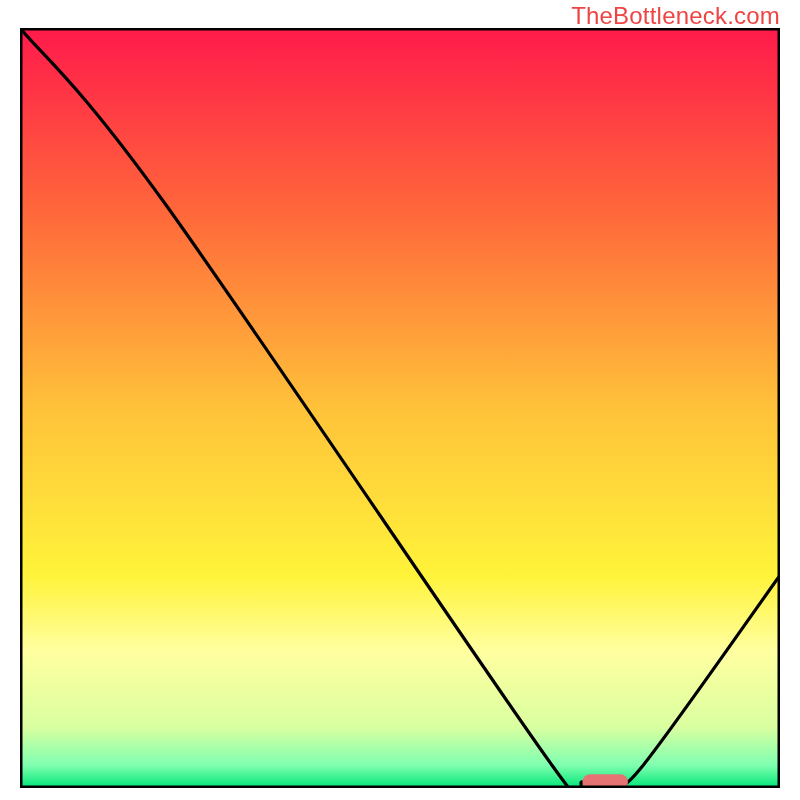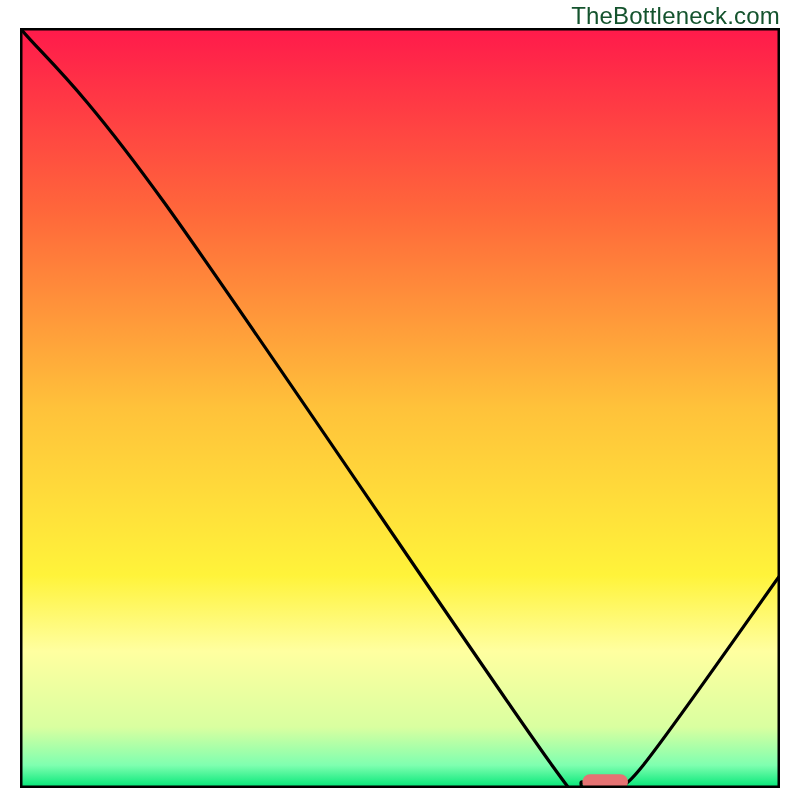--- a/index.html
+++ b/index.html
@@ -16,21 +16,21 @@
     width: 800px;
     height: 800px;
     box-sizing: border-box;
   }
   .watermark {
     position: absolute;
     top: 2px;
     right: 20px;
     font-size: 24px;
     font-weight: 500;
-    color: #14532d;
+    color: #ef4444;
     letter-spacing: 0.2px;
     margin-left: 8px;
   }
   .plot {
     position: absolute;
     left: 20px;
     top: 28px;
     width: 760px;
     height: 760px;
     box-sizing: border-box;

